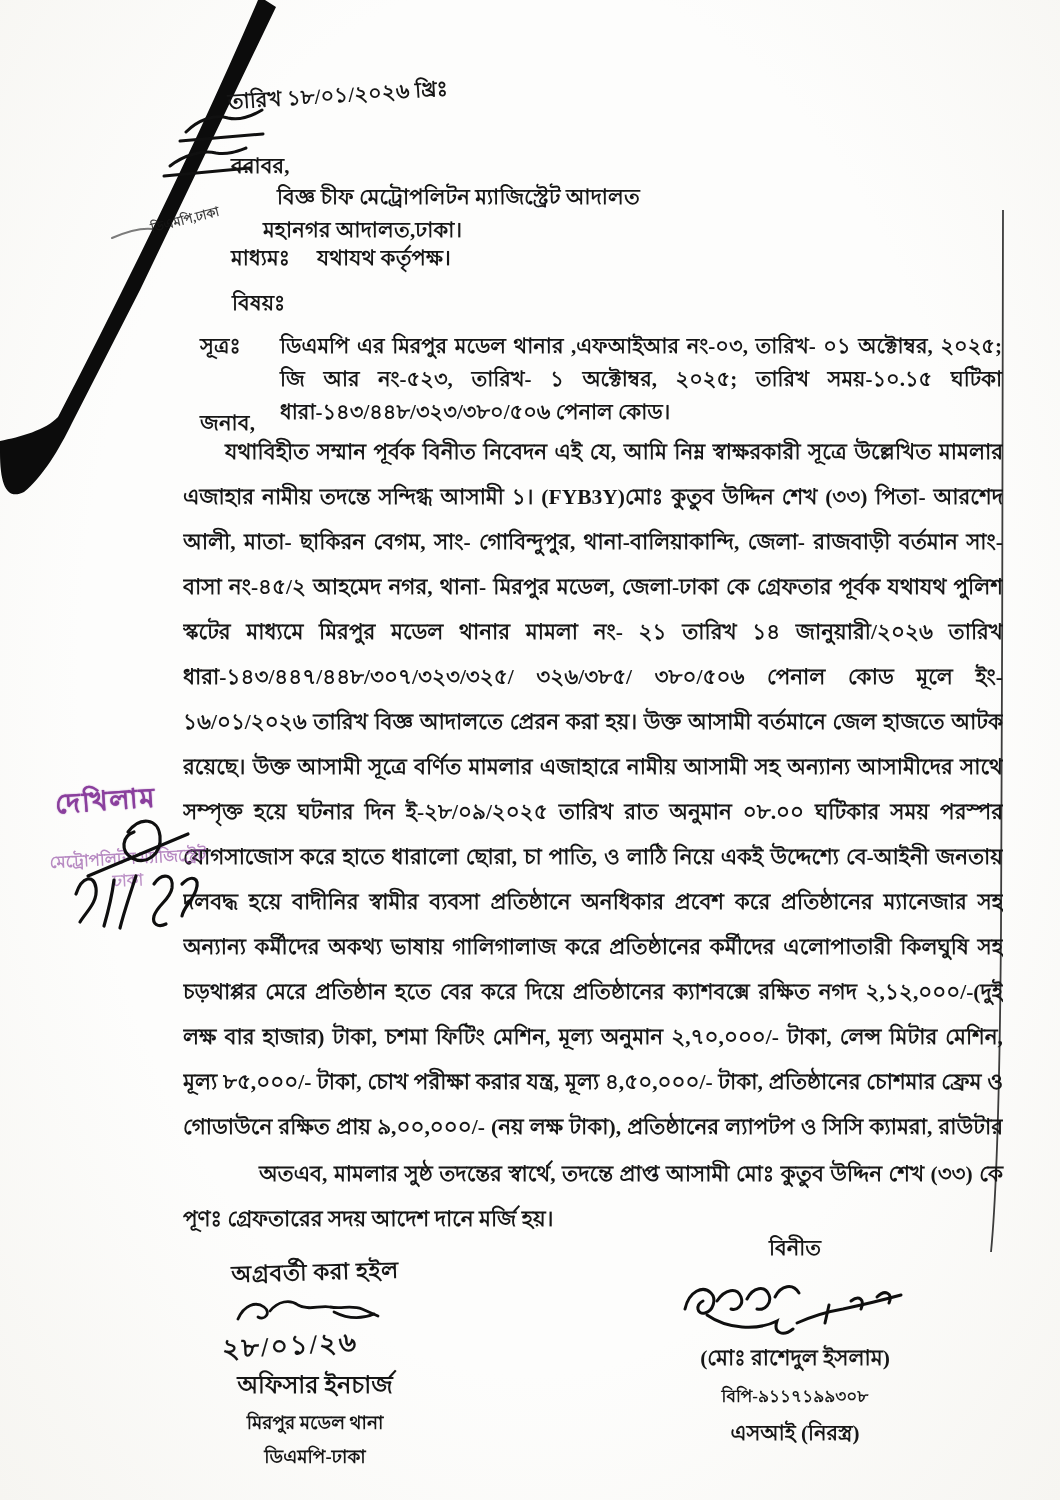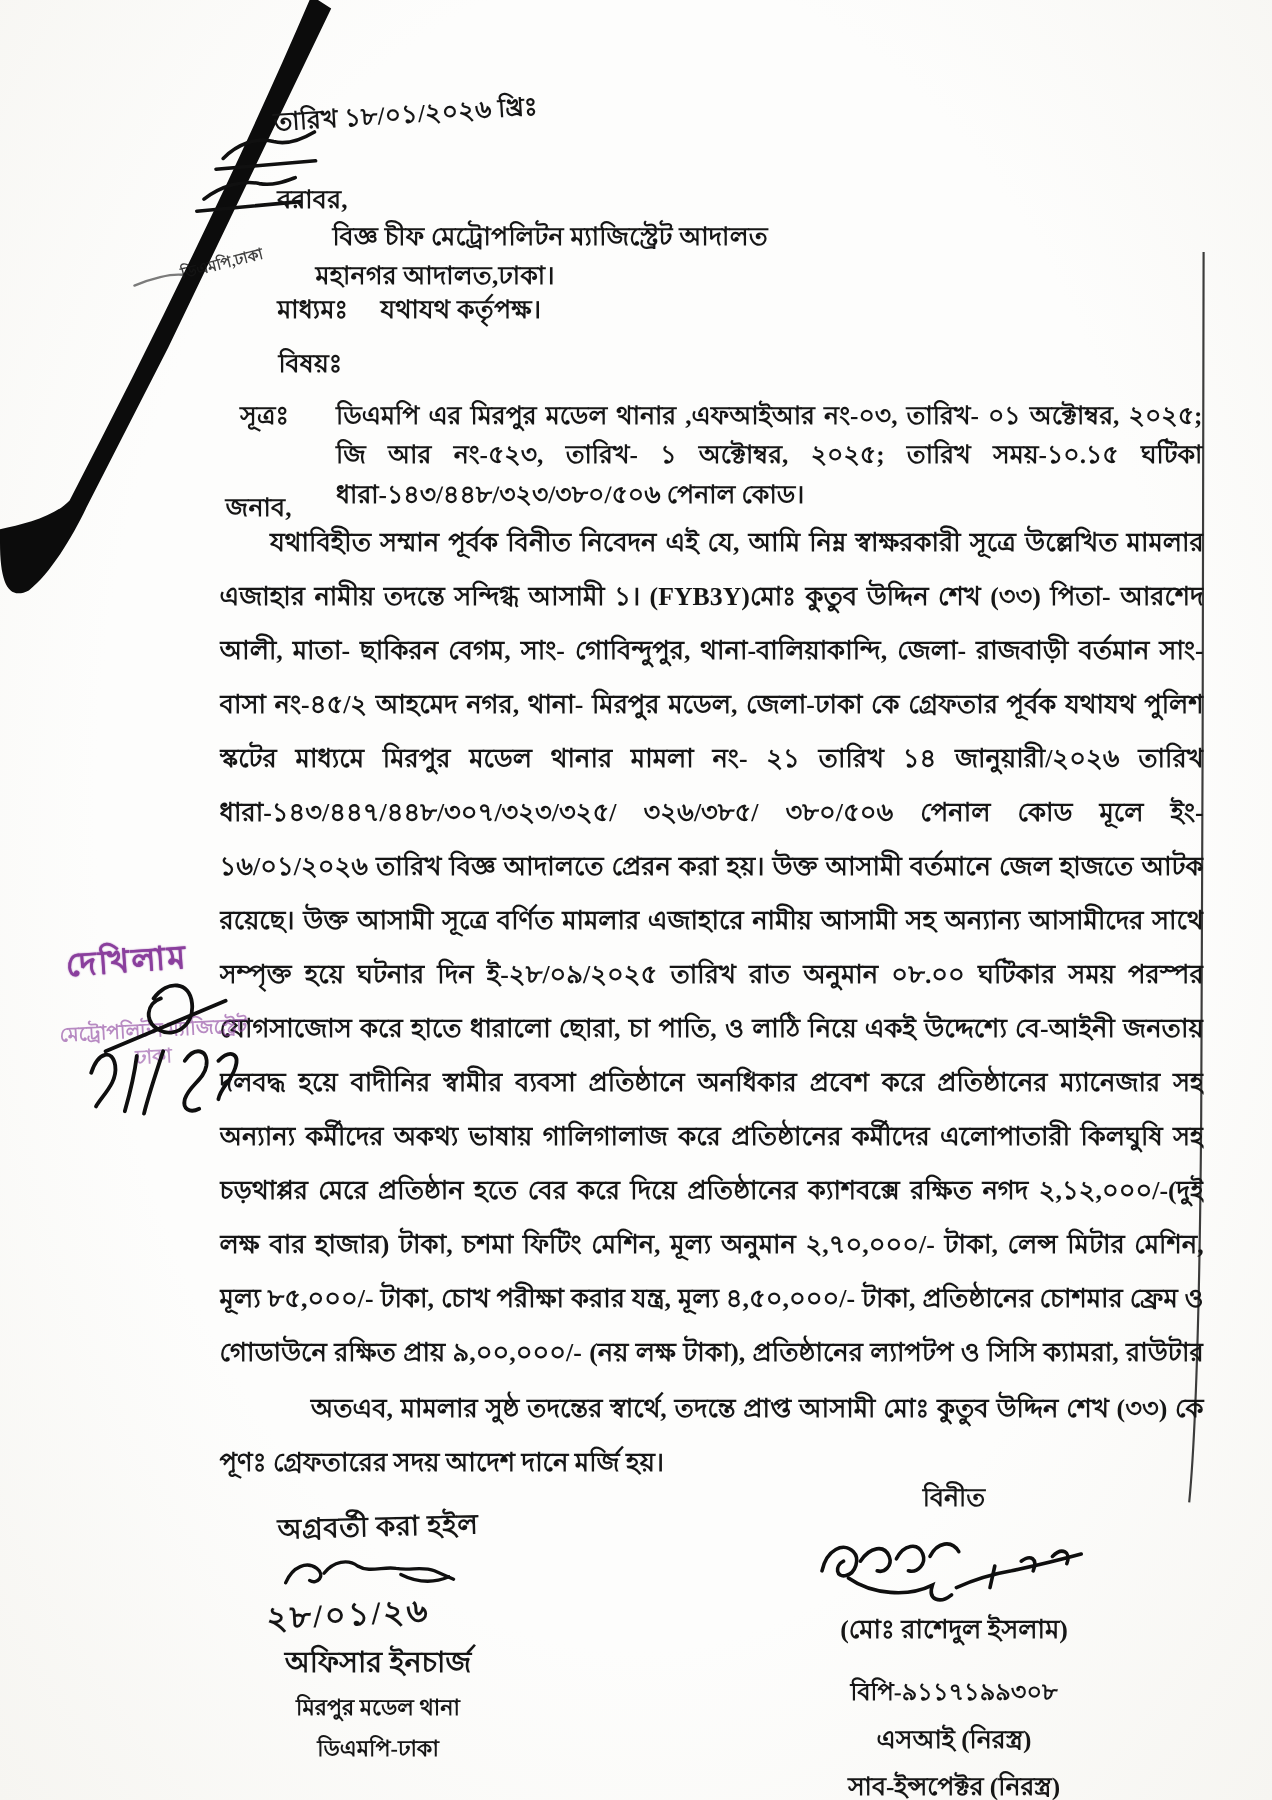--- a/index.html
+++ b/index.html
@@ -71,21 +71,21 @@
   <div class="abs txt sz21" style="left:263px;top:214px;">মহানগর আদালত,ঢাকা।</div>
 
   <div class="abs txt sz21" style="left:231px;top:242px;">মাধ্যমঃ</div>
   <div class="abs txt sz21" style="left:317px;top:242px;">যথাযথ কর্তৃপক্ষ।</div>
 
   <div class="abs txt sz21" style="left:232px;top:287px;">বিষয়ঃ</div>
 
   <div class="abs txt sz21" style="left:200px;top:330px;">সূত্রঃ</div>
   <div class="abs ref-block" style="left:280px;top:330px;">ডিএমপি এর মিরপুর মডেল থানার ,এফআইআর নং-০৩, তারিখ- ০১ অক্টোম্বর, ২০২৫; জি আর নং-৫২৩, তারিখ- ১ অক্টোম্বর, ২০২৫; তারিখ সময়-১০.১৫ ঘটিকা ধারা-১৪৩/৪৪৮/৩২৩/৩৮০/৫০৬ পেনাল কোড।</div>
 
-  <div class="abs txt sz21" style="left:188px;top:407px;font-family:Liberation Serif, serif;">জনাব,</div>
+  <div class="abs txt sz21" style="left:200px;top:407px;font-family:Liberation Serif, serif;">জনাব,</div>
 
   <div class="abs body-block" style="left:183px;top:430px;height:718px;overflow:hidden;text-indent:42px;">যথাবিহীত সম্মান পূর্বক বিনীত নিবেদন এই যে, আমি নিম্ন স্বাক্ষরকারী সূত্রে উল্লেখিত মামলার এজাহার নামীয় তদন্তে সন্দিগ্ধ  আসামী ১। (FYB3Y)মোঃ কুতুব উদ্দিন শেখ (৩৩) পিতা- আরশেদ আলী, মাতা- ছাকিরন বেগম, সাং- গোবিন্দুপুর, থানা-বালিয়াকান্দি, জেলা- রাজবাড়ী বর্তমান সাং- বাসা নং-৪৫/২ আহমেদ নগর, থানা- মিরপুর মডেল, জেলা-ঢাকা কে গ্রেফতার পূর্বক যথাযথ পুলিশ স্কটের মাধ্যমে মিরপুর মডেল থানার মামলা নং- ২১ তারিখ ১৪ জানুয়ারী/২০২৬ তারিখ ধারা-১৪৩/৪৪৭/৪৪৮/৩০৭/৩২৩/৩২৫/ ৩২৬/৩৮৫/ ৩৮০/৫০৬ পেনাল কোড মূলে ইং- ১৬/০১/২০২৬ তারিখ বিজ্ঞ আদালতে প্রেরন করা হয়। উক্ত আসামী বর্তমানে জেল হাজতে আটক রয়েছে। উক্ত আসামী সূত্রে বর্ণিত মামলার এজাহারে নামীয় আসামী সহ অন্যান্য আসামীদের সাথে সম্পৃক্ত হয়ে ঘটনার দিন ই-২৮/০৯/২০২৫ তারিখ রাত অনুমান ০৮.০০ ঘটিকার সময় পরস্পর যোগসাজোস করে  হাতে ধারালো ছোরা, চা পাতি, ও লাঠি নিয়ে একই উদ্দেশ্যে বে-আইনী জনতায় দলবদ্ধ হয়ে বাদীনির স্বামীর ব্যবসা প্রতিষ্ঠানে অনধিকার প্রবেশ করে প্রতিষ্ঠানের ম্যানেজার সহ অন্যান্য কর্মীদের অকথ্য ভাষায় গালিগালাজ করে প্রতিষ্ঠানের কর্মীদের এলোপাতারী কিলঘুষি সহ চড়থাপ্পর মেরে প্রতিষ্ঠান হতে বের করে দিয়ে প্রতিষ্ঠানের ক্যাশবক্সে রক্ষিত নগদ ২,১২,০০০/-(দুই লক্ষ বার হাজার) টাকা, চশমা ফিটিং মেশিন, মূল্য অনুমান ২,৭০,০০০/- টাকা, লেন্স মিটার মেশিন, মূল্য ৮৫,০০০/- টাকা, চোখ পরীক্ষা করার যন্ত্র, মূল্য ৪,৫০,০০০/- টাকা, প্রতিষ্ঠানের চোশমার ফ্রেম ও গোডাউনে রক্ষিত প্রায় ৯,০০,০০০/- (নয় লক্ষ টাকা), প্রতিষ্ঠানের ল্যাপটপ ও সিসি ক্যামরা, রাউটার যাহার মূল্য অনুমান ৯৫,০০০/- টাকা ও প্রতিষ্ঠানের অন্যান্য আসবাবপত্র সামগ্রী বাবদ প্রায় ২,৫০,০০০/- টাকা চুরি নিয়ে গিয়েছে। প্রেরিত আসামী অত্র মামলার ঘটনার সময় ঘটনাস্থল উপস্থিত থাকিয়া অত্র মামলার এজাহারনামীয় আসামীদের সাথে অংশ গ্রহন করেছেন মর্মে তদন্তকালে জানা যায়। উক্ত আসামী সূত্রে বর্নিত মামলার ঘটনার সহিত জড়িত আছে মর্মে সাক্ষ্য প্রমান পাওয়া যাইতেছে। এমতাবস্থায় জেল হাজতে আটক আসামীকে সূত্রে বর্ণিত মামলায় পূণঃ গ্রেফতার দেখানোর প্রয়োজনীয় ব্যবস্থাদানে আপনার সদয় মর্জি হয়।</div>
 
   <div class="abs closing-block" style="left:183px;top:1152px;">অতএব, মামলার সুষ্ঠ তদন্তের স্বার্থে, তদন্তে প্রাপ্ত আসামী মোঃ কুতুব উদ্দিন শেখ (৩৩) কে পূণঃ গ্রেফতারের সদয় আদেশ দানে মর্জি হয়।</div>
 
   <div class="abs stamp-purple" style="left:55px;top:780px;font-size:27px;font-weight:700;letter-spacing:2px;transform:rotate(-4deg);text-shadow:0 0 1.2px #8a3f9d;">দেখিলাম</div>
   <div class="abs stamp-purple" style="left:18px;top:846px;width:220px;text-align:center;font-size:16.5px;font-weight:700;opacity:.6;transform:rotate(-3deg);">মেট্রোপলিটন ম্যাজিস্ট্রেট</div>
   <div class="abs stamp-purple" style="left:18px;top:868px;width:220px;text-align:center;font-size:16.5px;font-weight:700;opacity:.55;transform:rotate(-3deg);">ঢাকা</div>
   <svg class="abs" style="left:58px;top:812px;" width="165" height="125" viewBox="0 0 165 125">
     <g stroke="#0f0f0f" stroke-width="3.2" fill="none" stroke-linecap="round">
@@ -123,19 +123,18 @@
         <path d="M70,28 C76,16 88,14 92,24 C95,32 88,40 80,38"></path>
         <path d="M98,26 C104,14 116,12 122,22"></path>
         <path d="M30,44 C50,58 80,60 100,50 C96,62 106,66 116,58"></path>
         <path d="M120,52 C138,44 154,40 166,38 C180,35 202,30 224,24"></path>
         <path d="M152,34 L148,52"></path>
         <path d="M174,30 C182,24 188,28 184,38"></path>
         <path d="M200,26 C208,18 216,22 212,32"></path>
       </g>
     </svg>
     <div class="sigline" style="font-size:21.5px;margin-top:4px;">(মোঃ রাশেদুল ইসলাম)</div>
-    <div class="sigline" style="font-size:20px;margin-top:18px;">বিপি-৯১১৭১৯৯৩০৮</div>
+    <div class="sigline" style="font-size:17px;margin-top:6px;">বিপি-৯১১৭১৯৯৩০৮</div>
     <div class="sigline" style="font-size:21px;margin-top:6px;">এসআই (নিরস্ত্র)</div>
-    <div class="sigline" style="font-size:21px;margin-top:4px;">সাব-ইন্সপেক্টর (নিরস্ত্র)</div>
 
   </div>
 
 </div>
 
 </body></html>

